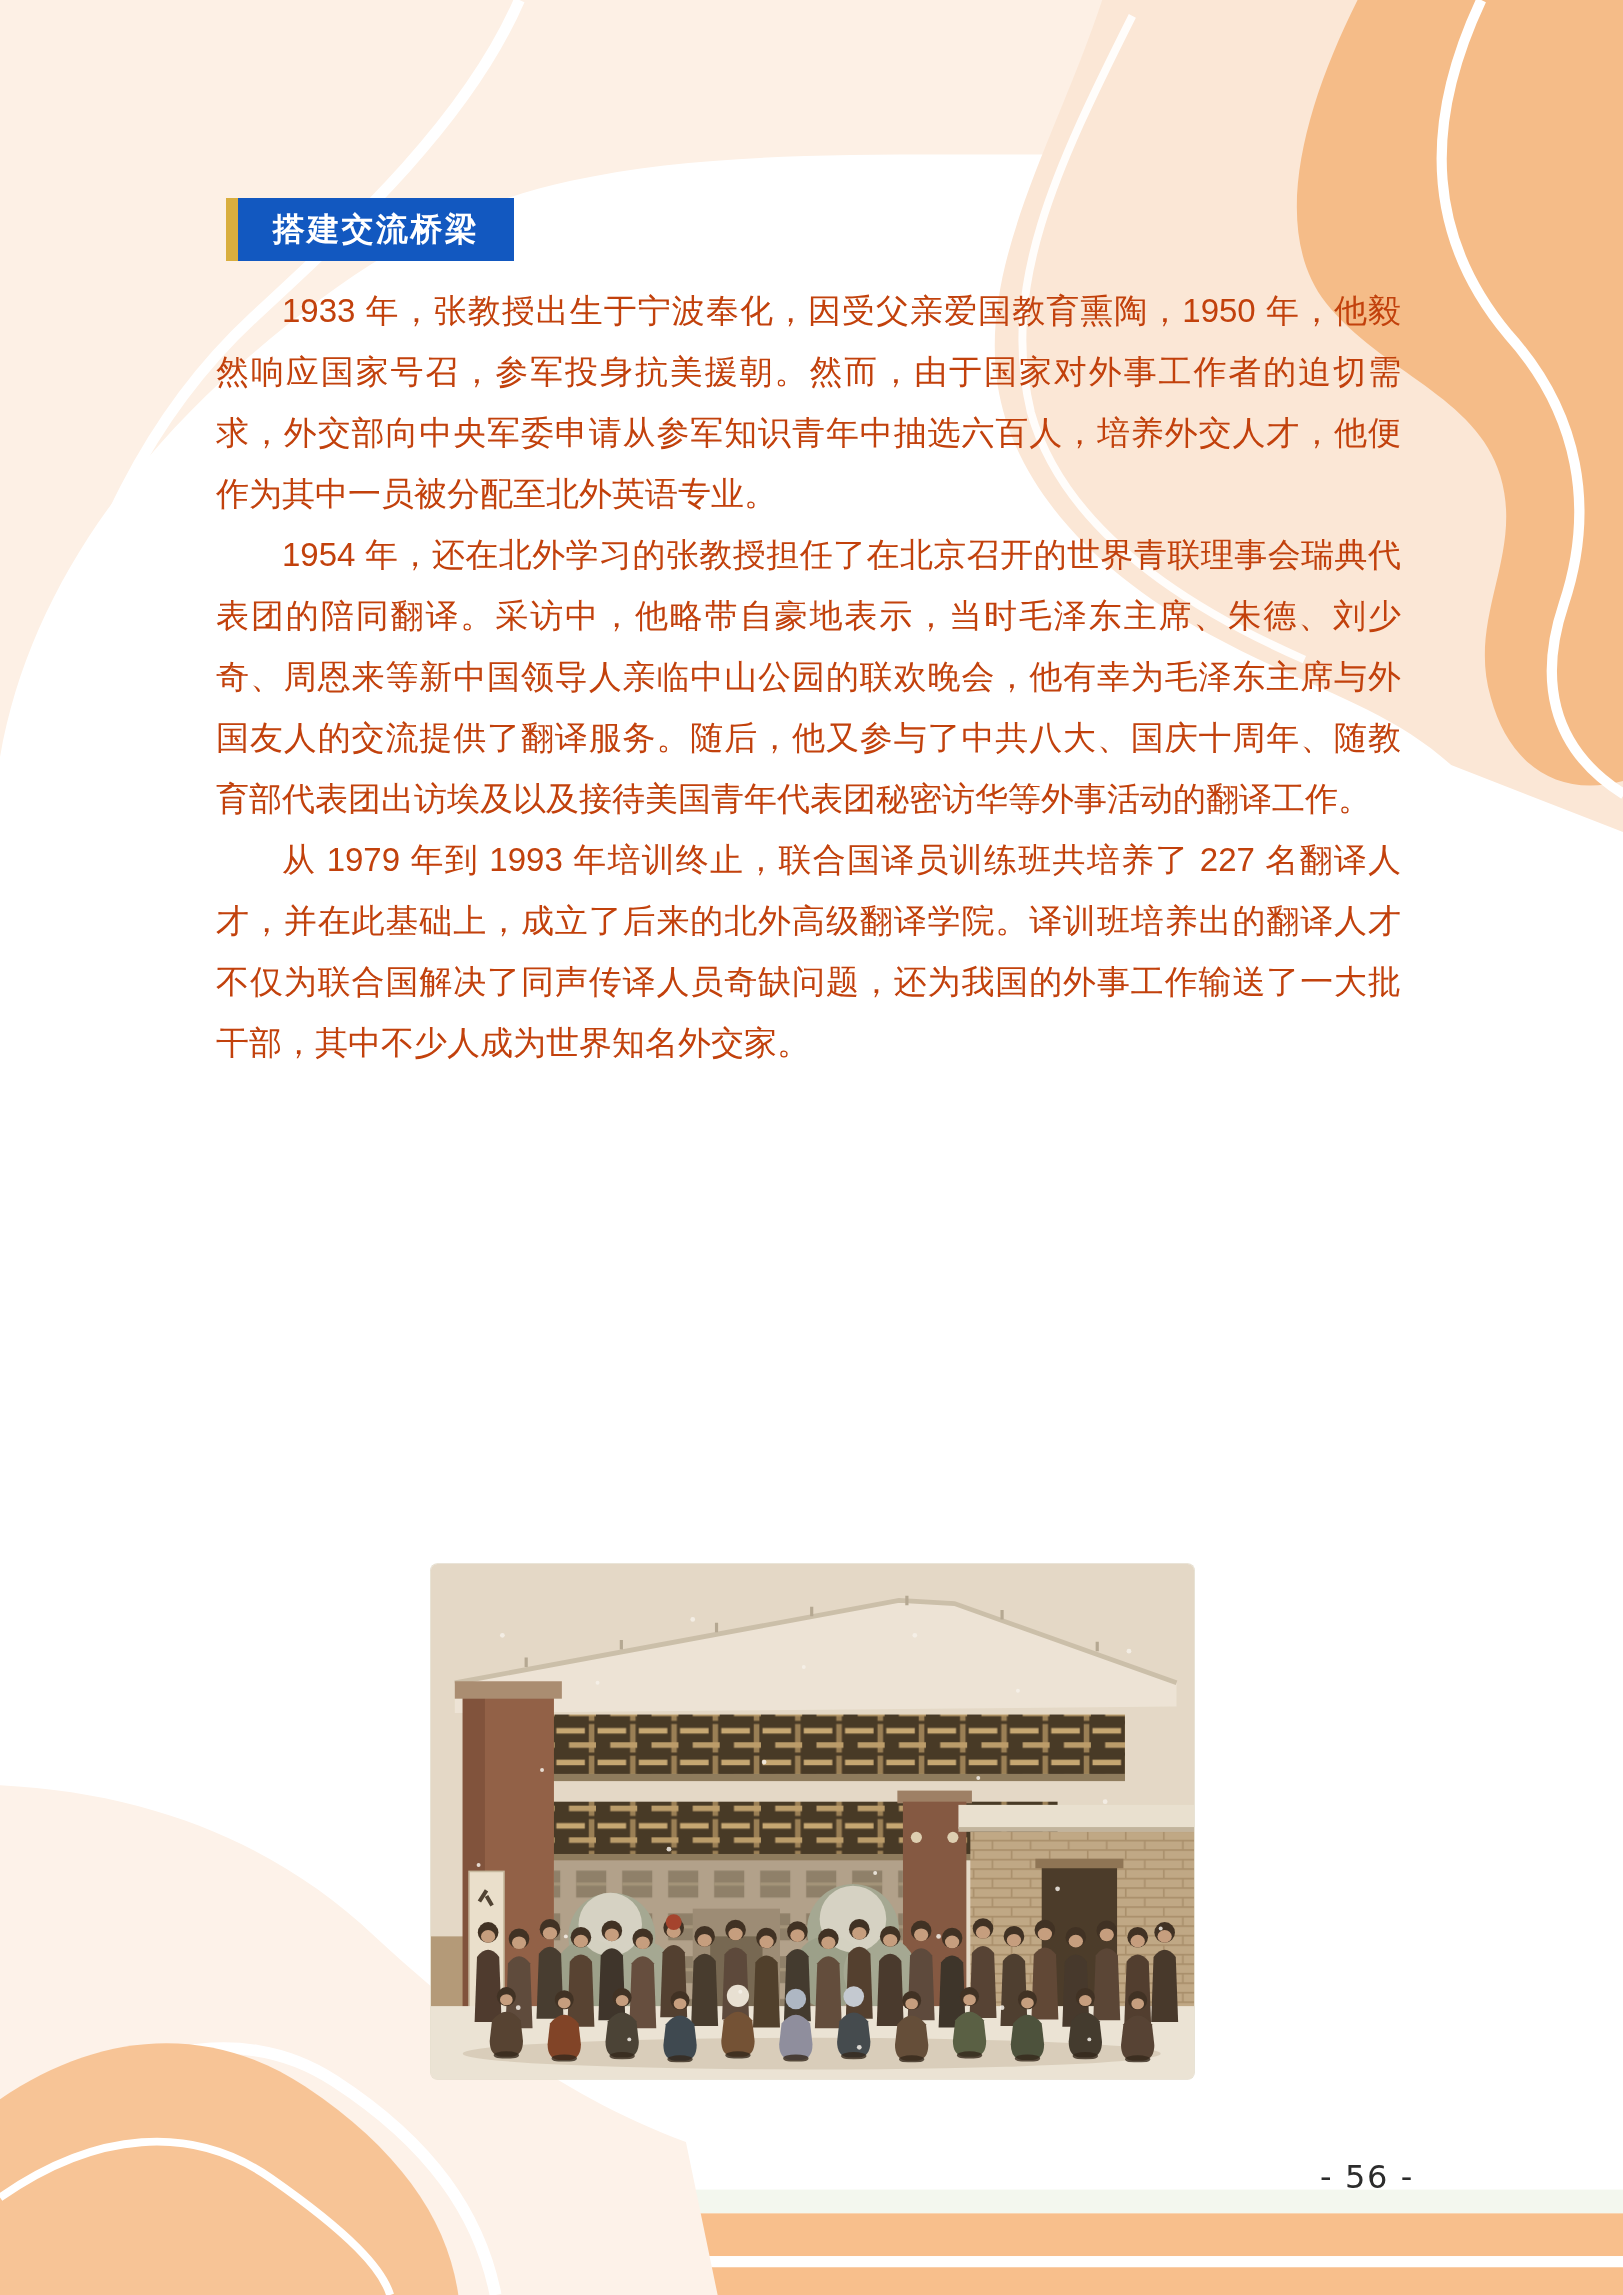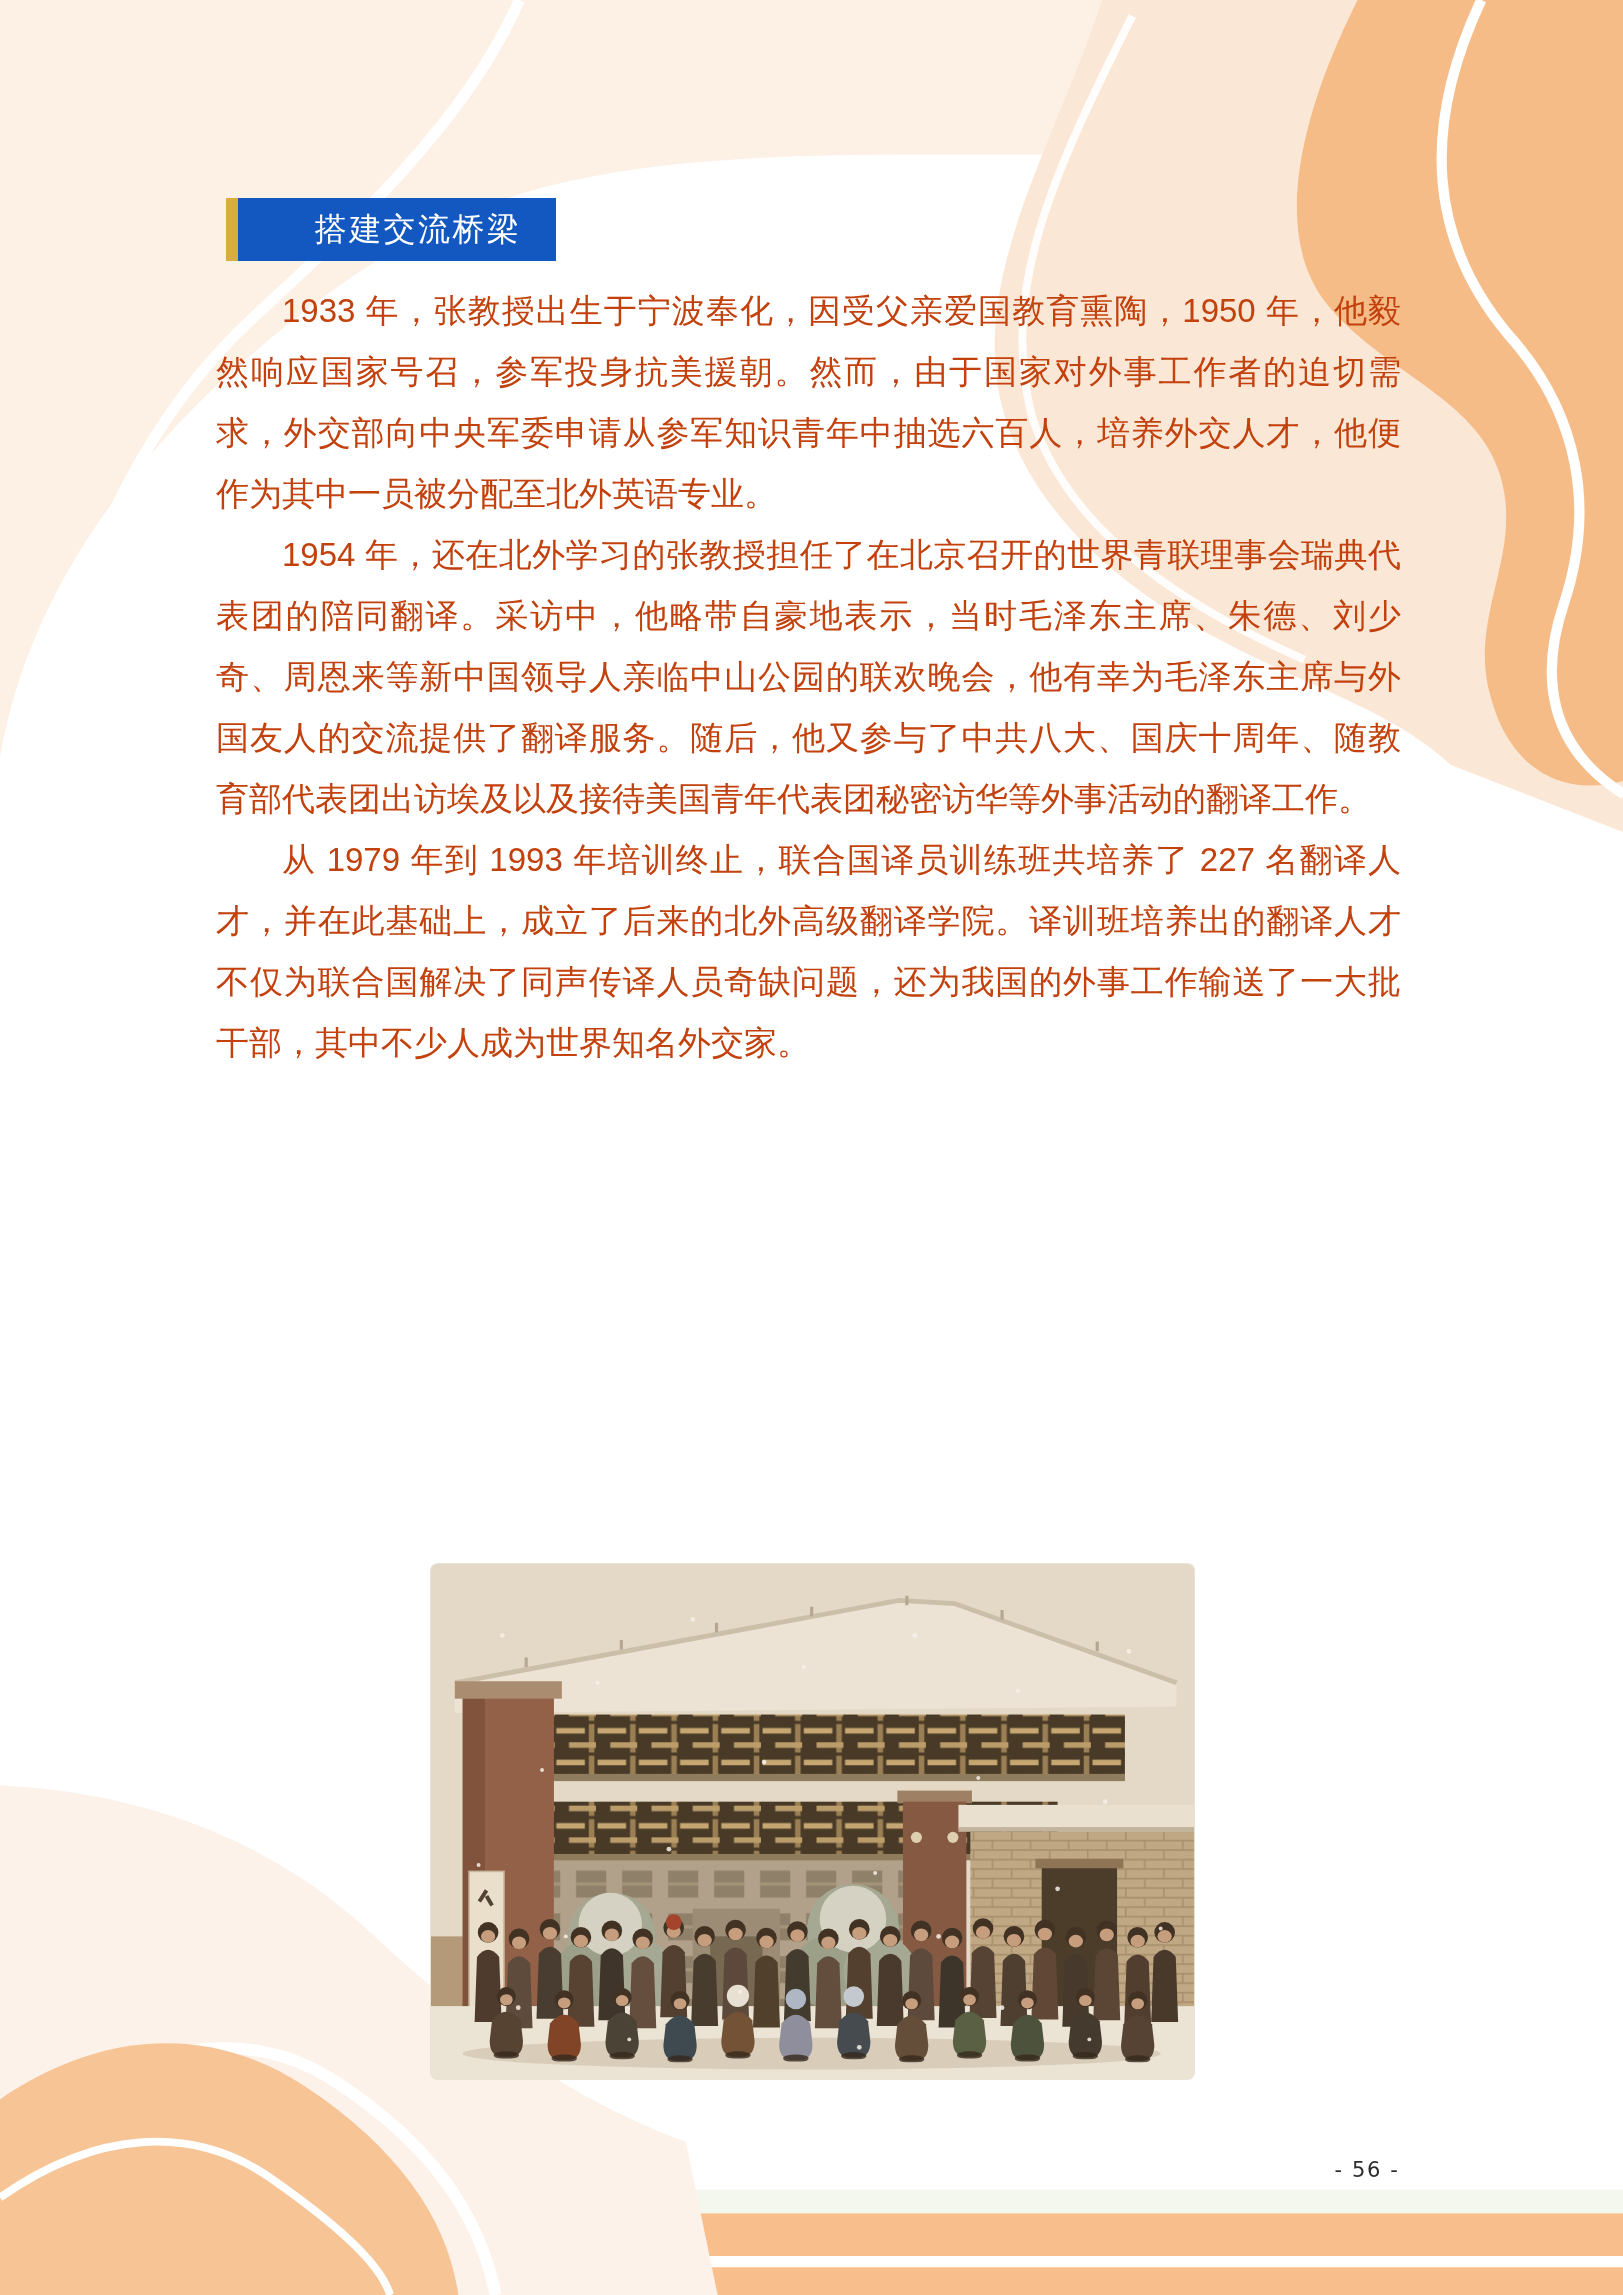--- a/index.html
+++ b/index.html
@@ -12,36 +12,36 @@
   }
   .bg-svg{position:absolute;left:0;top:0;width:1624px;height:2295px;display:block;}
   .badge{
     position:absolute;left:226px;top:198px;height:63px;
     display:flex;align-items:stretch;
   }
   .badge-bar{width:12px;background:#d9ae3e;}
   .badge-box{
     background:#1258c0;width:276px;
     display:flex;align-items:center;justify-content:center;
-    color:#ffffff;font-size:32px;font-weight:normal;letter-spacing:2.4px;padding-left:42px;
+    color:#ffffff;font-size:32px;font-weight:bold;letter-spacing:2.4px;
   }
   .article{
     position:absolute;left:216px;top:280px;width:1185px;
     font-size:33px;line-height:61px;color:#c2410c;
     text-align:justify;
   }
   .article p{margin:0;text-indent:2em;}
   .photo{
     position:absolute;left:431px;top:1564px;width:763px;height:515px;
     border-radius:6.3px;overflow:hidden;box-shadow:0 0 0 0.8px #e3dccb;
   }
   .photo svg{display:block;width:100%;height:100%;}
   .page-number{
     position:absolute;left:1268px;top:2158px;width:198px;
-    text-align:center;font-size:21px;color:#2c2c2c;letter-spacing:1.6px;
+    text-align:center;font-size:32px;color:#2c2c2c;letter-spacing:1.6px;
     font-family:"DejaVu Sans","Liberation Sans",sans-serif;
   }
 </style>
 </head>
 <body>
 
 <div class="page">
 
   <svg class="bg-svg" viewBox="0 0 2048 2895" preserveAspectRatio="none" aria-hidden="true">
 

